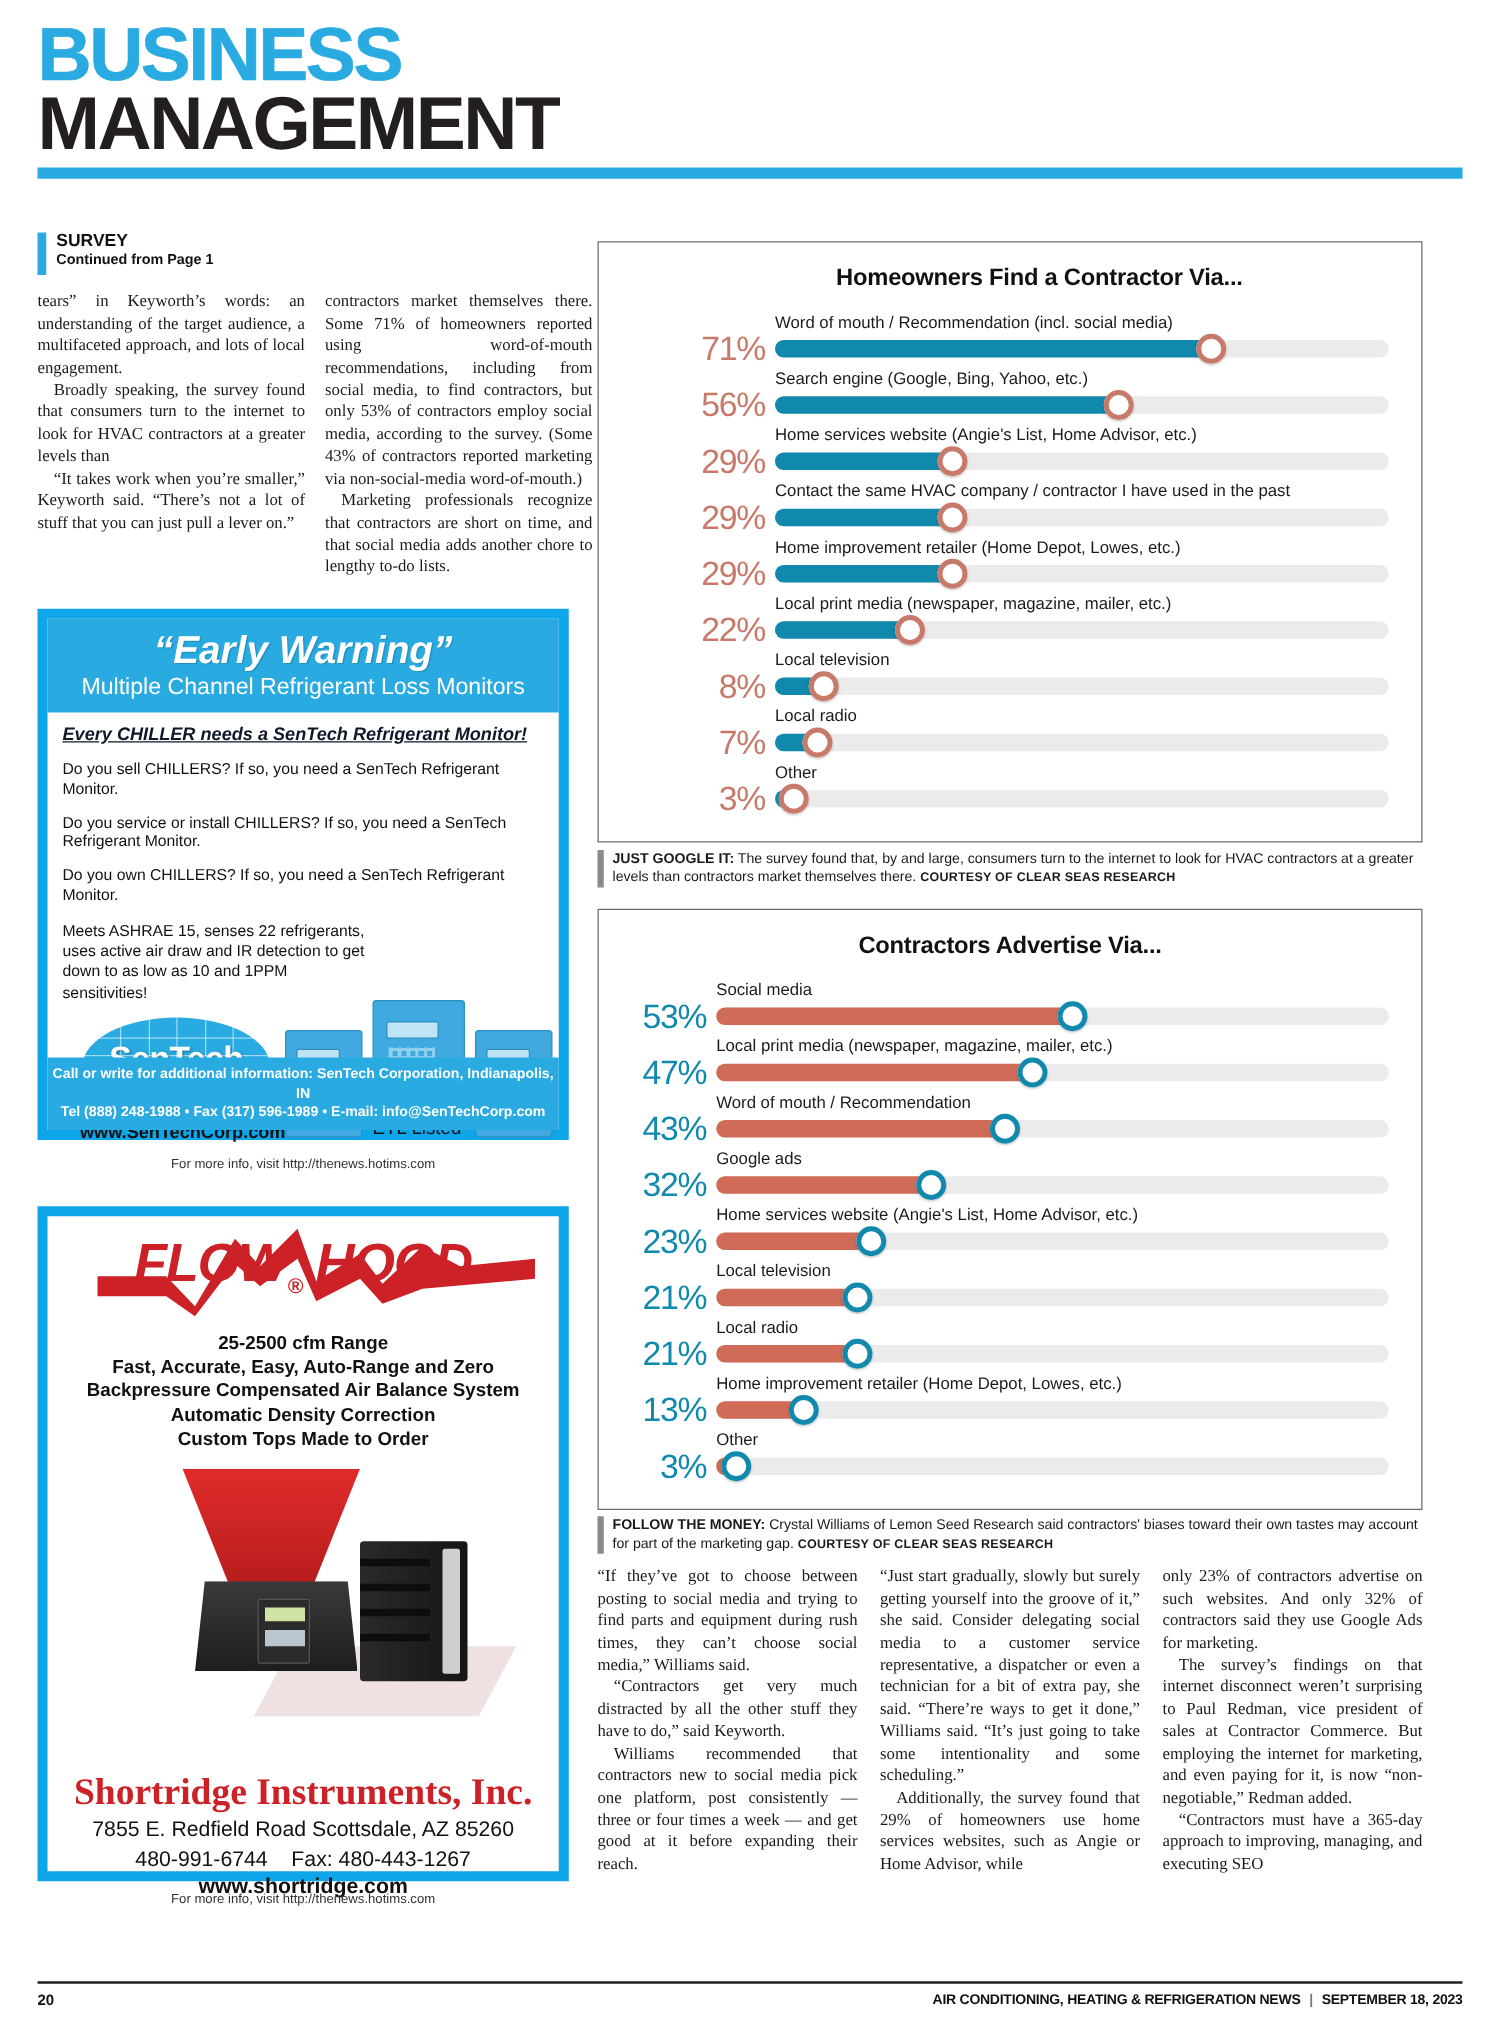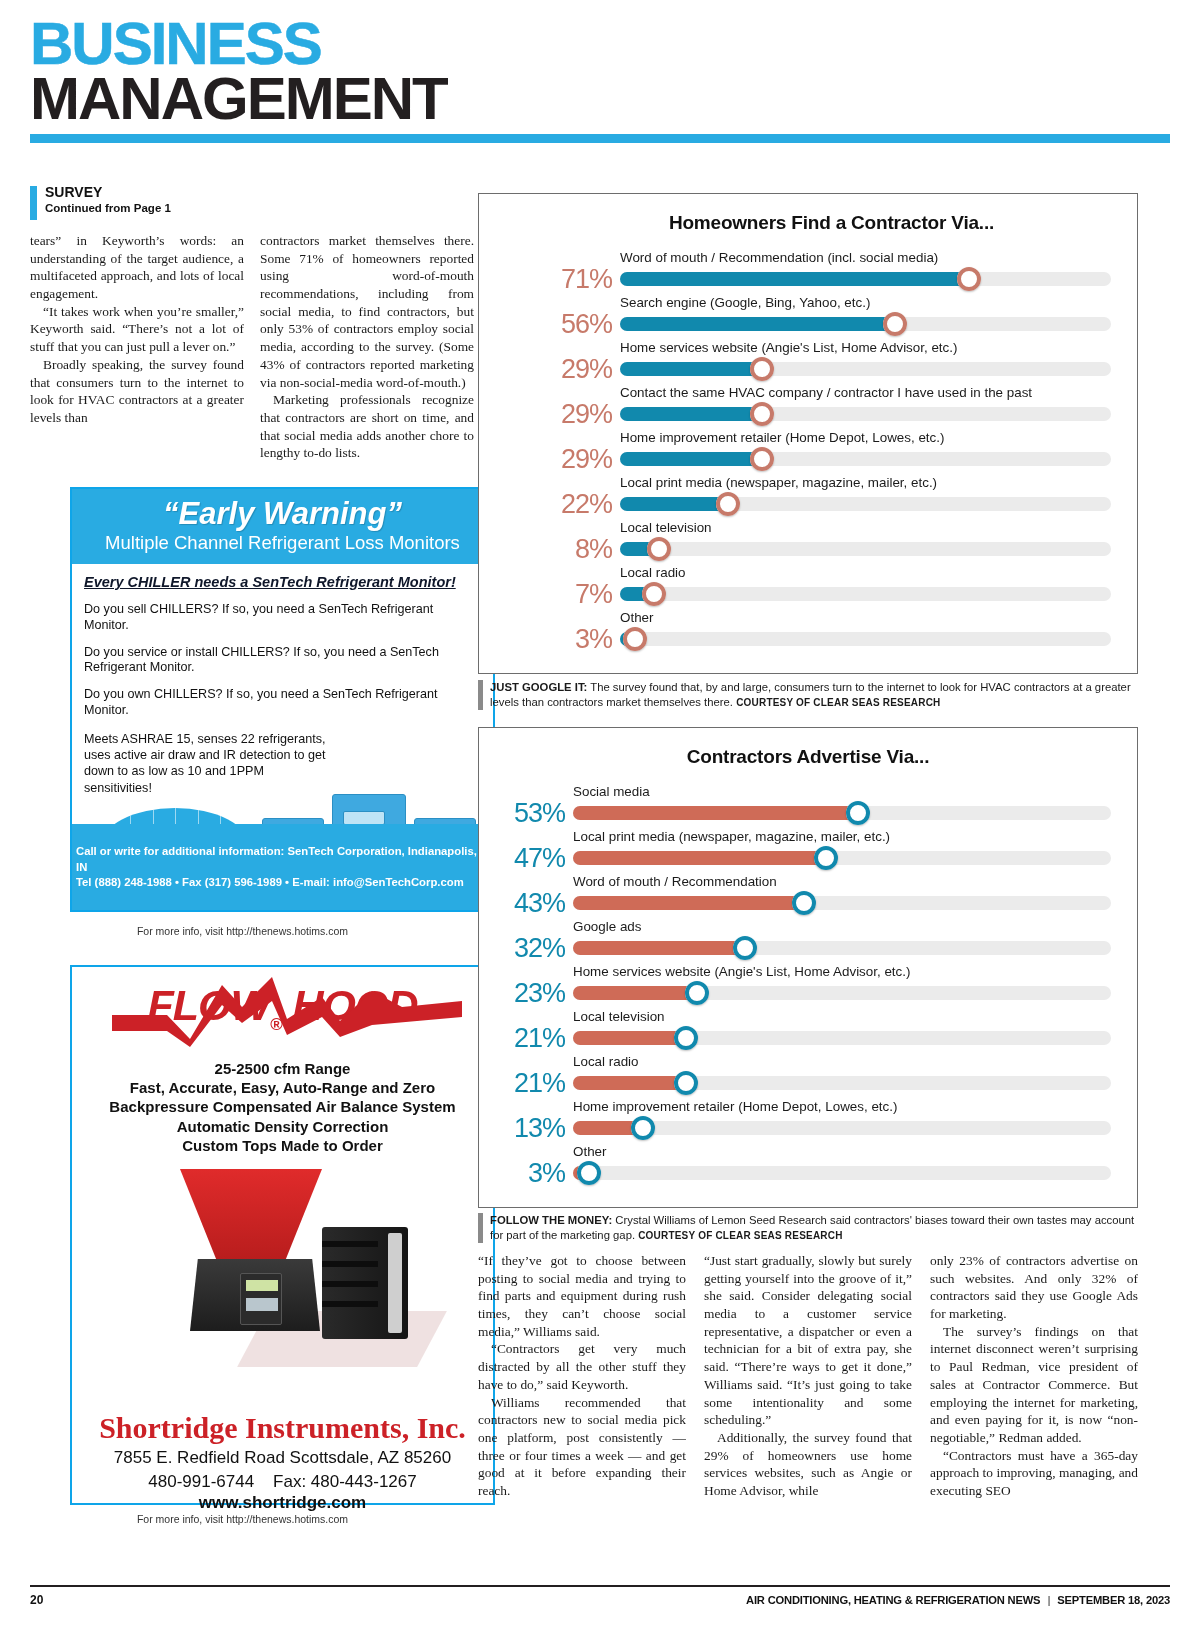--- a/index.html
+++ b/index.html
@@ -36,21 +36,21 @@
   .bodycol { width: 214px; }
   .bodytext {
     font-family: "Liberation Serif", serif;
     font-size: 13.4px; line-height: 1.32; color: #1a1a1a;
     text-align: justify; hyphens: auto;
   }
   .bodytext p { text-indent: 13px; }
   .bodytext p.noindent { text-indent: 0; }
 
   
-  .ad { position: absolute; border: 2px solid #0ea5e9; background: #fff; margin-left: 40px; }
+  .ad { position: absolute; border: 8px solid #0ea5e9; background: #fff; }
 
   .ad-sentech { left: 30px; top: 487px; width: 425px; height: 425px; }
   .st-band {
     background: #29ABE2; color: #fff; text-align: center;
     padding: 9px 6px 11px 6px;
   }
   .st-band-1 { font-size: 31px; font-weight: bold; font-style: italic; line-height: 1.05; text-shadow: 1px 1px 1px rgba(0,0,0,.18); }
   .st-band-2 { font-size: 18.5px; font-weight: normal; line-height: 1.1; margin-top: 2px; }
   .st-body { padding: 10px 12px 0 12px; }
   .st-lead { font-size: 14.5px; font-weight: bold; font-style: italic; text-decoration: underline; color: #0f172a; line-height: 1.2; }
@@ -70,21 +70,21 @@
   }
   .st-url { position: absolute; left: 14px; top: 92px; font-size: 14.5px; font-weight: bold; color: #111; }
   .st-etl { position: absolute; left: 248px; top: 88px; font-size: 15px; color: #111; }
   .dev { position: absolute; background: #3FA9E0; border-radius: 3px; border: 1px solid #2b8fc4; }
   .dev .scr { position: absolute; left: 14%; top: 16%; width: 58%; height: 14%; background: #bfe4f6; border: 1px solid #2b8fc4; border-radius: 2px; }
   .dev .pad { position: absolute; left: 16%; top: 38%; width: 52%; height: 30%;
               background:
                 repeating-linear-gradient(to right, #8fd0ef 0 3px, transparent 3px 7px),
                 repeating-linear-gradient(to bottom, #8fd0ef 0 3px, transparent 3px 7px);
   }
-  .st-footer { background: #29ABE2; color: #fff; font-size: 11.3px; font-weight: bold; padding: 20px 4px; line-height: 1.35; position: absolute; left: 0; right: 0; bottom: 0; }
+  .st-footer { background: #29ABE2; color: #fff; text-align: center; font-size: 11.3px; font-weight: bold; padding: 6px 4px; line-height: 1.35; position: absolute; left: 0; right: 0; bottom: 0; }
   .ad-note { position: absolute; width: 425px; text-align: center; font-size: 10.5px; color: #333; }
 
   .ad-short { left: 30px; top: 965px; width: 425px; height: 540px; }
   .fh-logo { text-align: center; padding-top: 14px; position: relative; height: 92px; }
   .fh-text { font-size: 43px; font-weight: bold; font-style: italic; color: #cc2127; letter-spacing: -1px; }
   .fh-spikes { position: absolute; left: 0; right: 0; top: 10px; height: 70px; }
   .sh-lines { text-align: center; font-size: 15px; font-weight: bold; color: #111; line-height: 1.28; padding: 0 8px; }
   .sh-prod { position: relative; height: 248px; margin-top: 6px; }
   .prod-hood { position: absolute; left: 108px; top: 8px; width: 142px; height: 92px;
                background: linear-gradient(180deg,#e02b2b,#b81d1d);
@@ -148,22 +148,22 @@
   <div class="survey-head">
     <div class="survey-bar"></div>
     <div>
       <div class="survey-title">SURVEY</div>
       <div class="survey-sub">Continued from Page 1</div>
     </div>
   </div>
   <div class="body-cols">
     <div class="bodycol bodytext">
       <p class="noindent">tears” in Keyworth’s words: an understanding of the target audience, a multifaceted approach, and lots of local engagement.</p>
+      <p>Broadly speaking, the survey found that consumers turn to the internet to look for HVAC contractors at a greater levels than</p>
       <p>“It takes work when you’re smaller,” Keyworth said. “There’s not a lot of stuff that you can just pull a lever on.”</p>
-      <p>Broadly speaking, the survey found that consumers turn to the internet to look for HVAC contractors at a greater levels than</p>
     </div>
     <div class="bodycol bodytext">
       <p class="noindent">contractors market themselves there. Some 71% of homeowners reported using word-of-mouth recommendations, including from social media, to find contractors, but only 53% of contractors employ social media, according to the survey. (Some 43% of contractors reported marketing via non-social-media word-of-mouth.)</p>
       <p>Marketing professionals recognize that contractors are short on time, and that social media adds another chore to lengthy to-do lists.</p>
     </div>
   </div>
 </div>
 
 <div class="ad ad-sentech">
   <div class="st-band">

